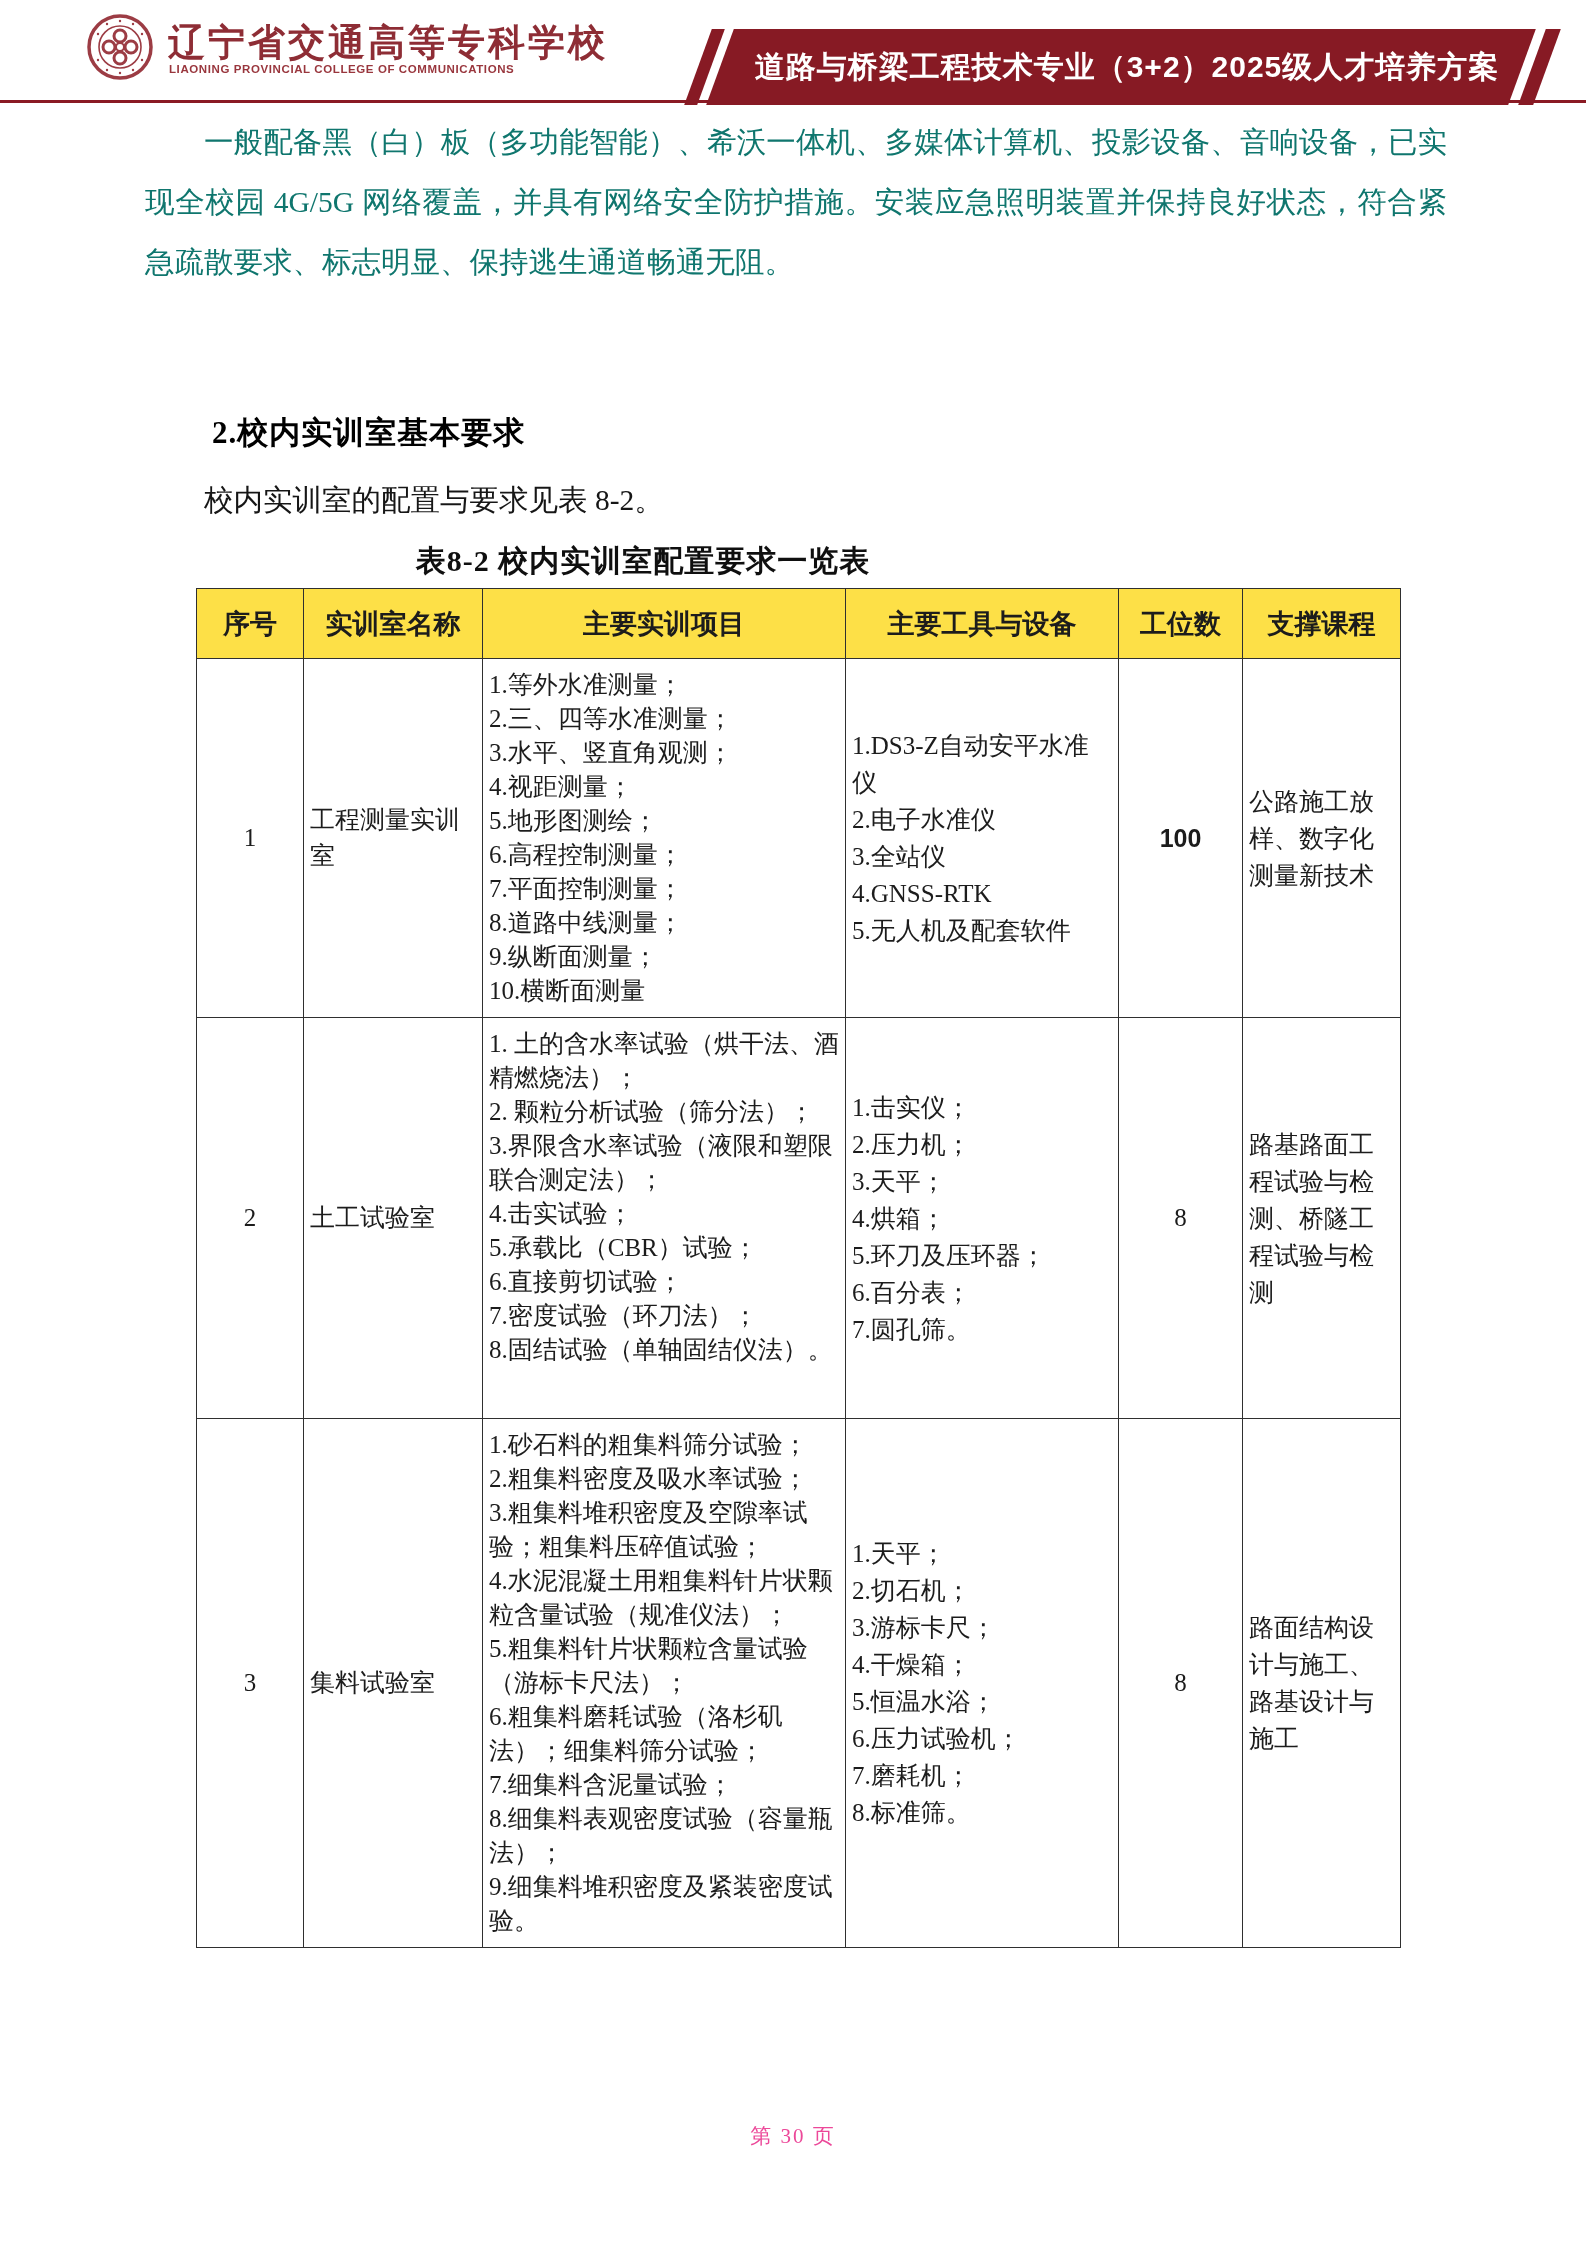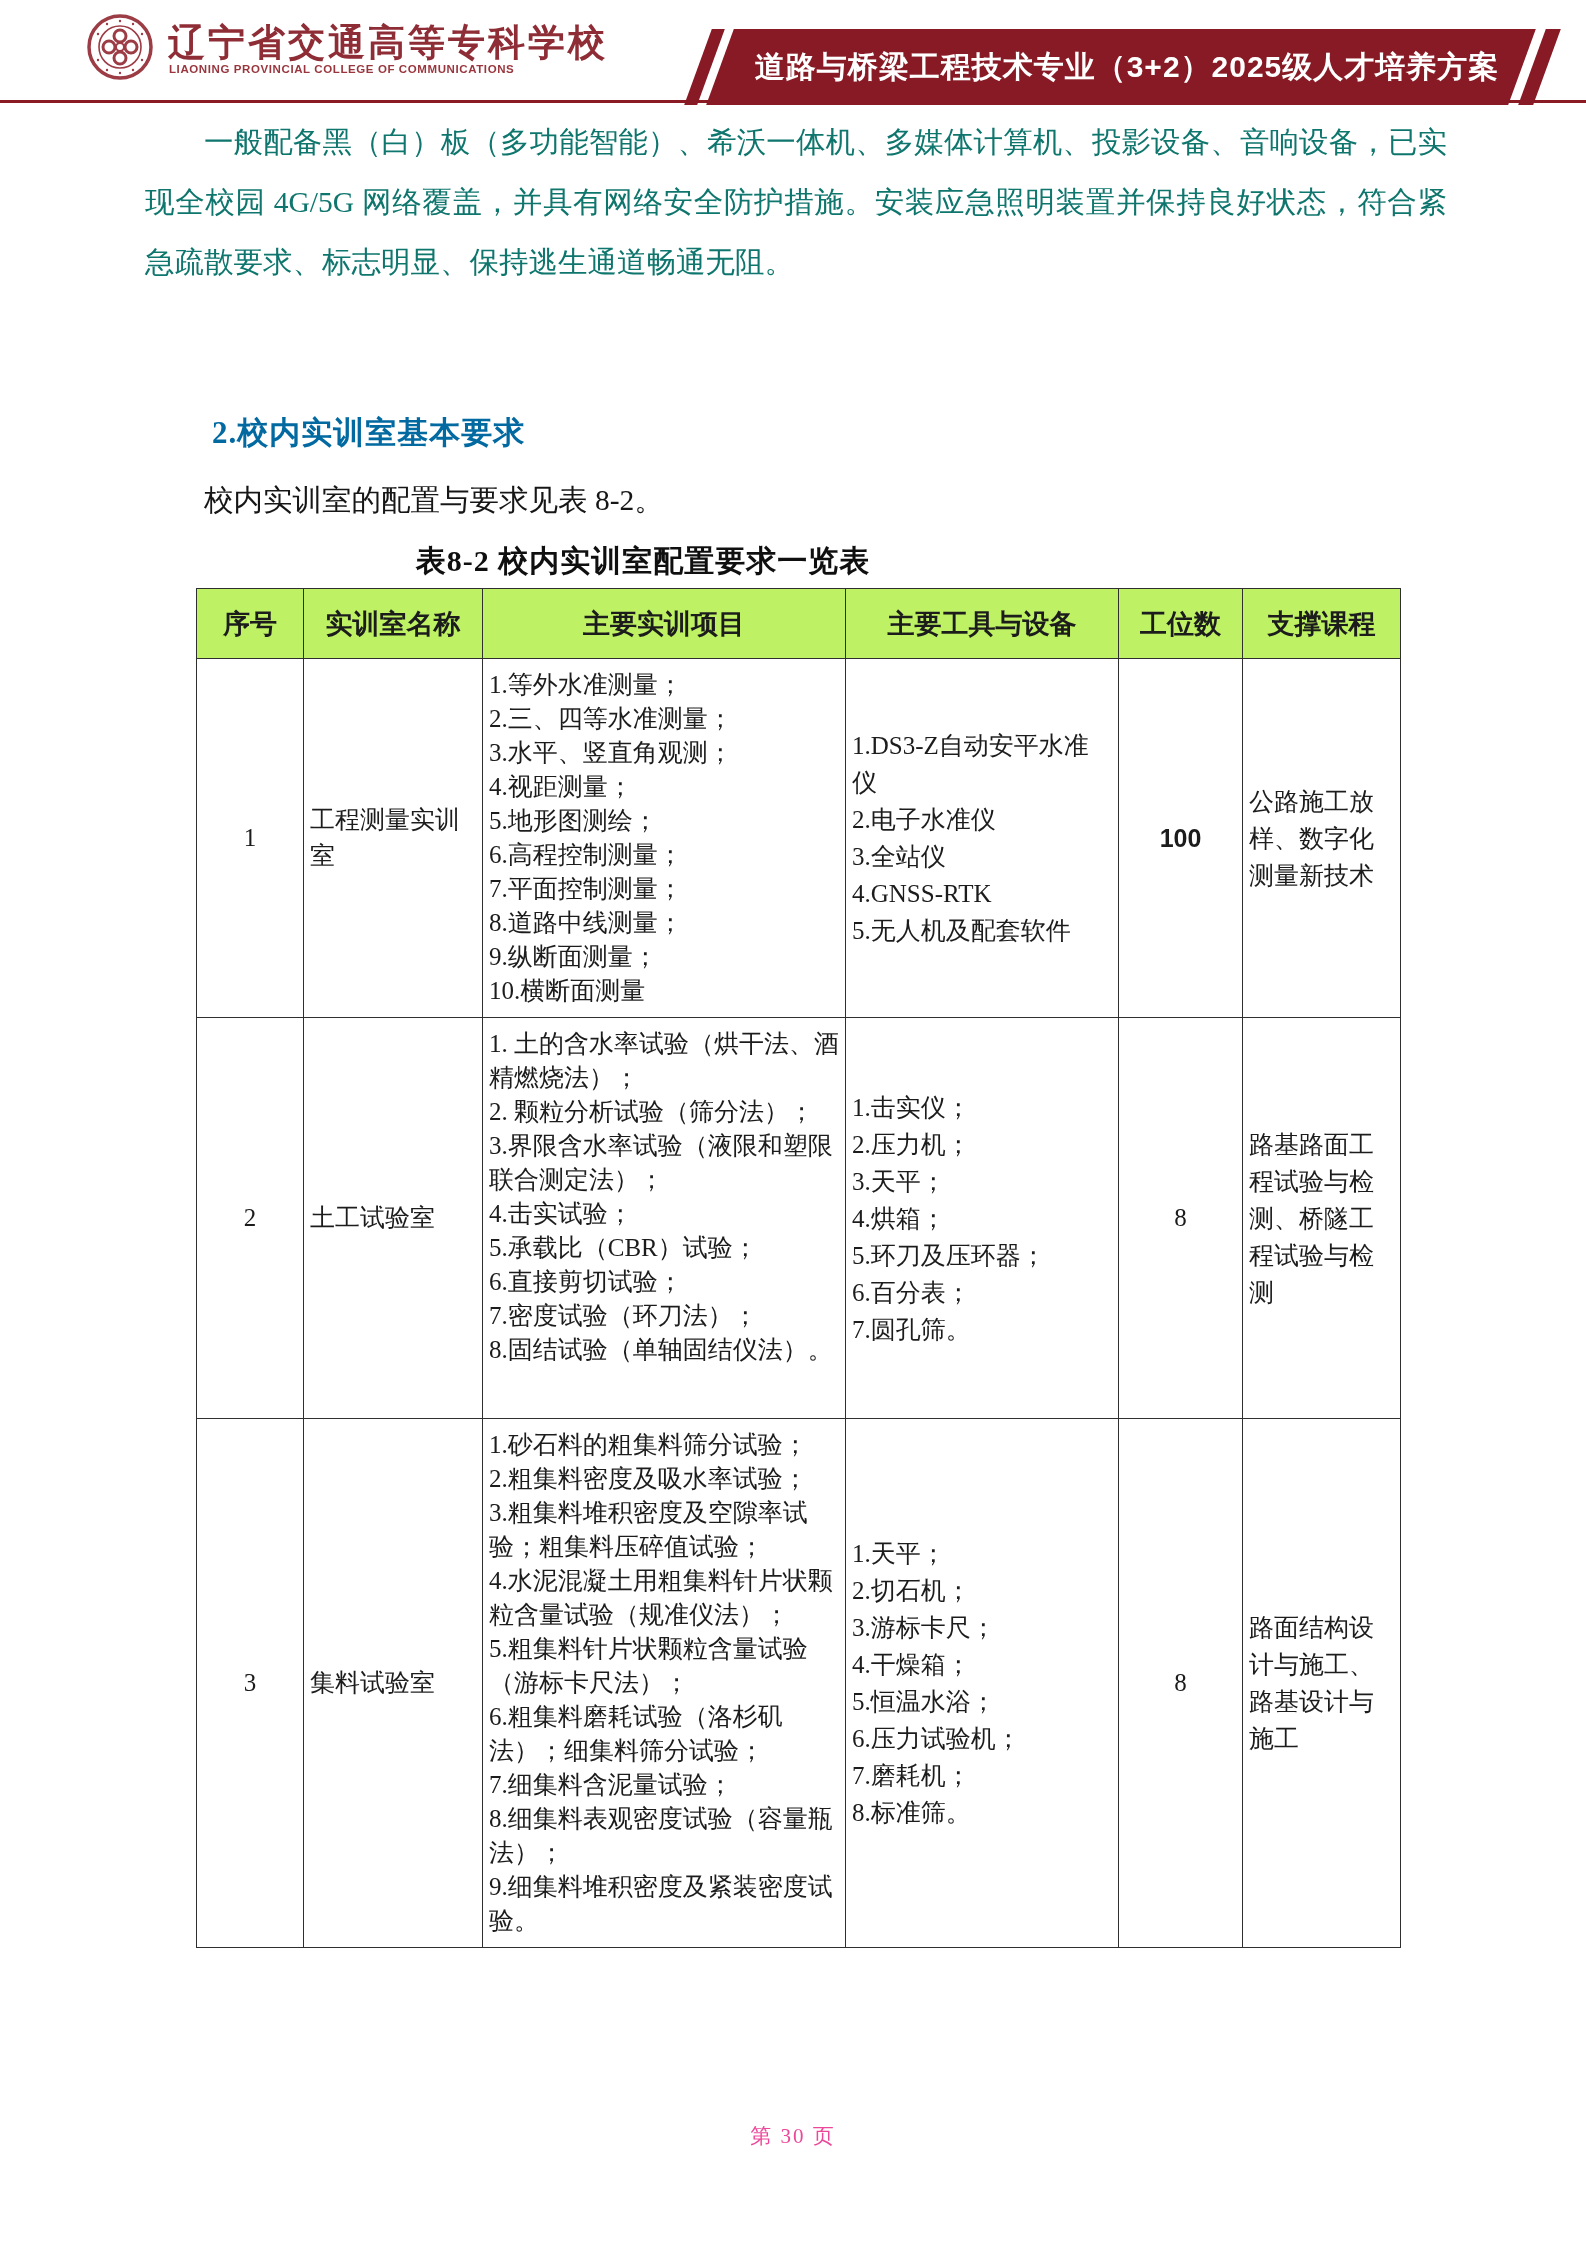--- a/index.html
+++ b/index.html
@@ -32,38 +32,38 @@
     color:#ffffff;font-family:"Liberation Sans","DejaVu Sans",sans-serif;
     font-size:30px;font-weight:bold;letter-spacing:1px;white-space:nowrap;text-align:right;
   }
   
   .para1{
     position:absolute;left:145px;top:112px;width:1302px;
     font-size:29.5px;line-height:60px;text-align:justify;text-indent:59px;color:#0f766e;
   }
   .heading2{
     position:absolute;left:212px;top:412px;
-    font-size:31px;font-weight:bold;color:#0369a1;letter-spacing:1px;
+    font-size:31px;font-weight:bold;color:#000000;letter-spacing:1px;
   }
   .para2{
     position:absolute;left:145px;top:470px;width:1302px;
     font-size:29.5px;line-height:60px;text-indent:59px;
   }
   .table-caption{
     position:absolute;left:0;top:541px;width:1286px;text-align:center;
     font-size:30px;font-weight:bold;color:#0f0f0f;letter-spacing:1px;
   }
   
   .req-table{
     position:absolute;left:196px;top:588px;width:1204px;
     border-collapse:collapse;table-layout:fixed;
   }
   .req-table td{border:1px solid #2f2f2f;font-size:25px;color:#1c1c1c;padding:9px 6px;overflow:hidden;}
   .req-table .th{
-    background:#bef264;font-weight:bold;font-size:27px;
+    background:#fde047;font-weight:bold;font-size:27px;
     text-align:center;vertical-align:middle;padding:0 2px;
   }
   .no-cell{text-align:center;vertical-align:middle;font-size:29px;}
   .name-cell{vertical-align:middle;padding:2px 30px 2px 14px;line-height:36px;}
   .projects-cell{vertical-align:top;white-space:pre-line;line-height:34px;padding:3px 4px 2px 7px;}
   .tools-cell{vertical-align:middle;white-space:pre-line;line-height:37px;padding:2px 4px 2px 9px;}
   .stations-cell{text-align:center;vertical-align:middle;font-size:31px;}
   .stations-sans{font-family:"Liberation Sans","DejaVu Sans",sans-serif;font-weight:bold;font-size:27px;}
   .courses-cell{vertical-align:middle;line-height:37px;padding:2px 6px 2px 11px;font-size:24px;}
   

